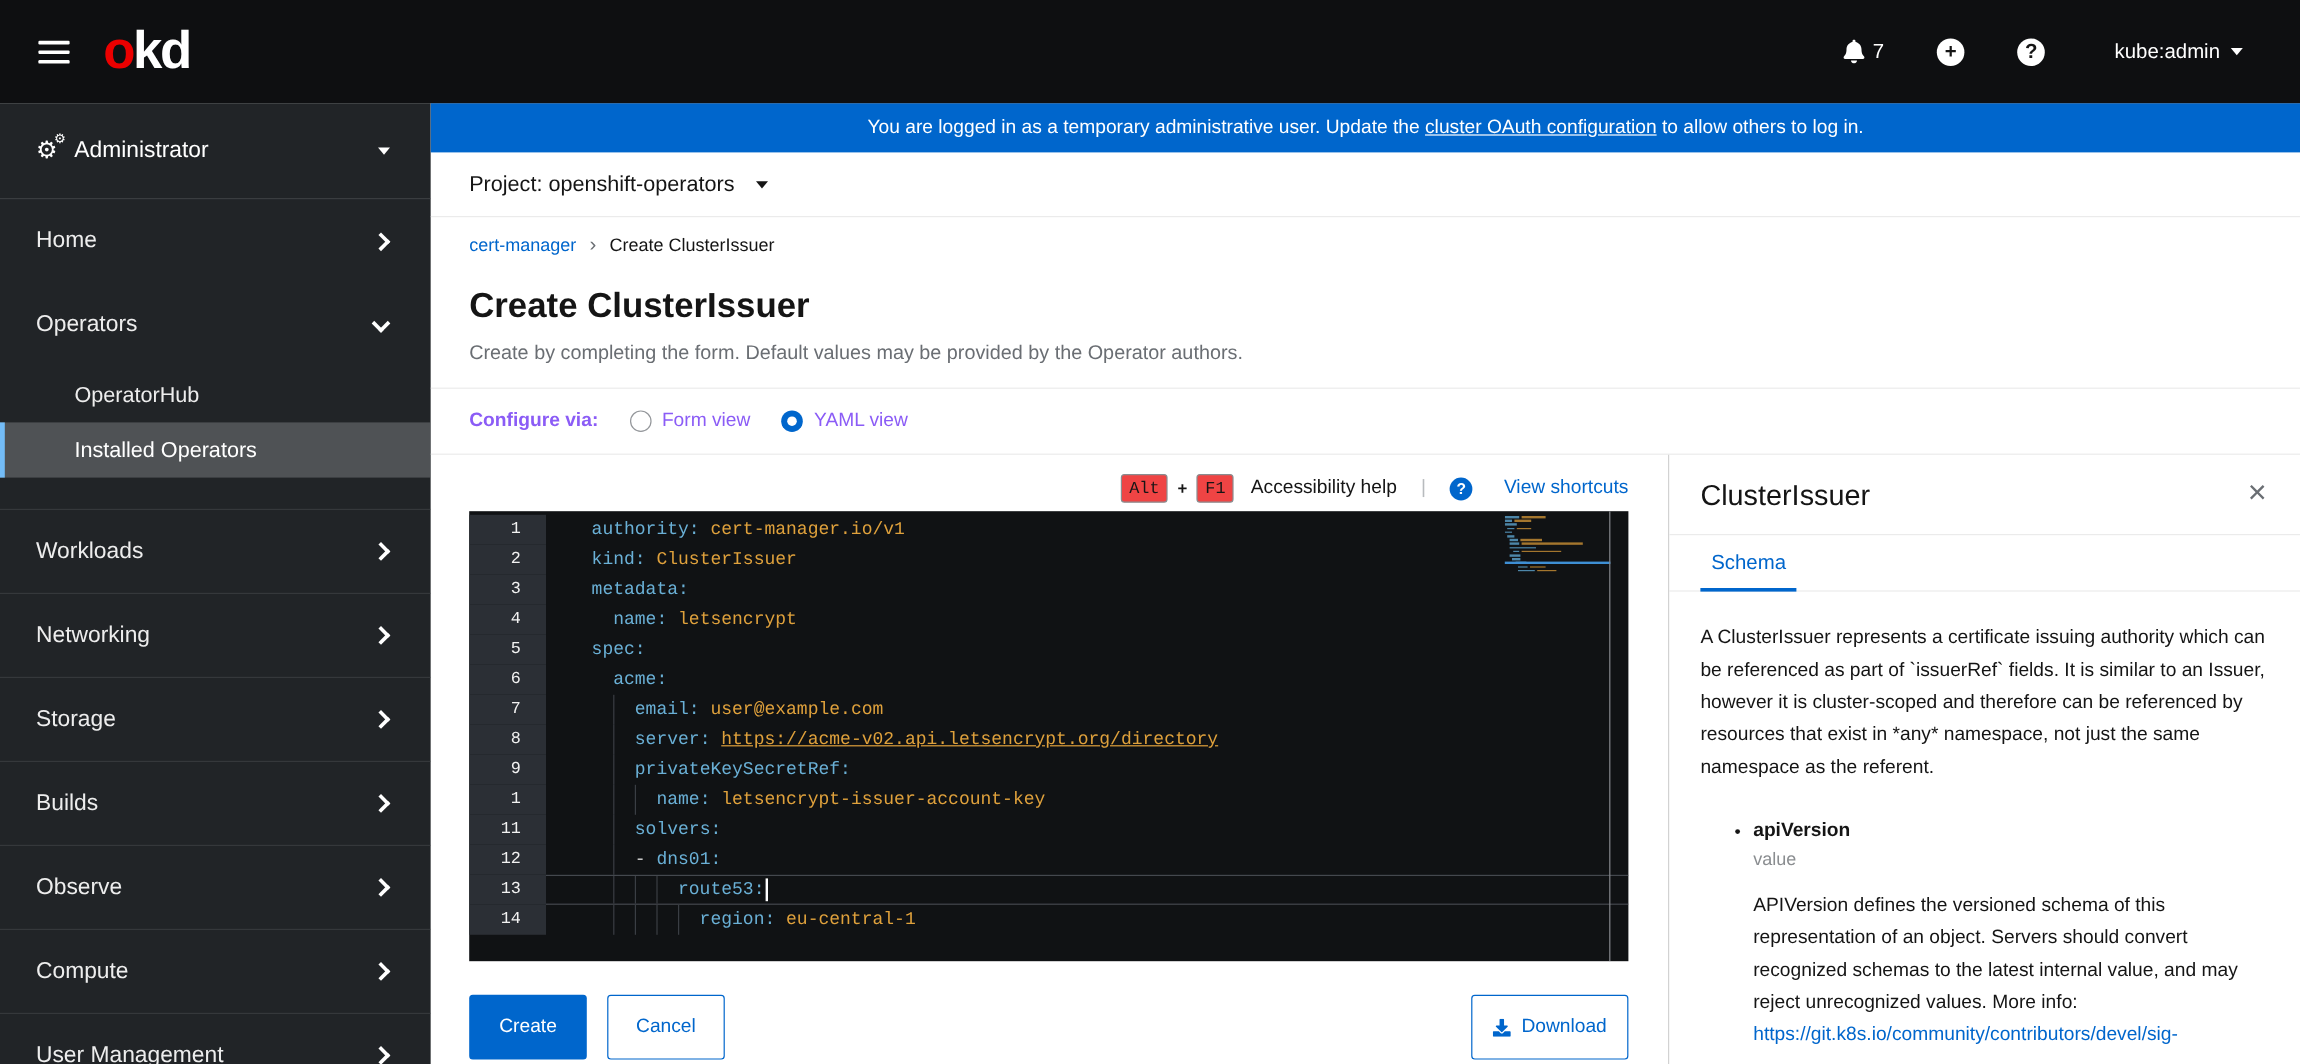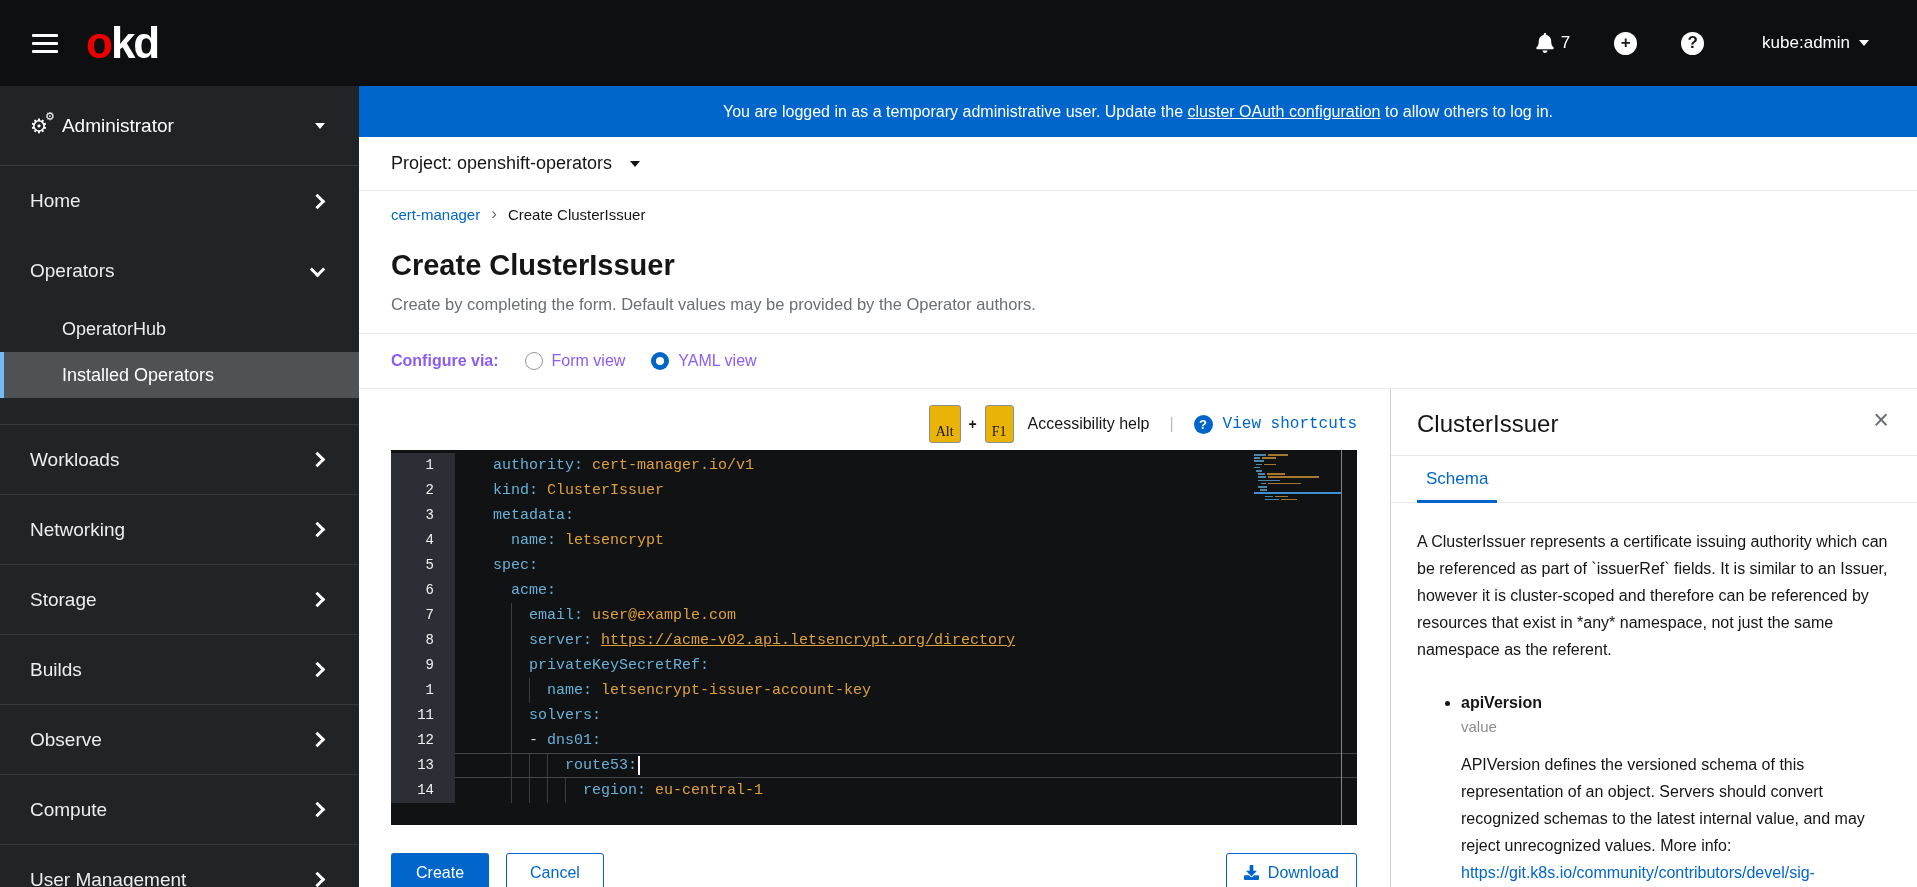--- a/index.html
+++ b/index.html
@@ -30,21 +30,21 @@
   .chev { width: 11px; height: 11px; border-right: 3px solid #fff; border-bottom: 3px solid #fff; display: inline-block; }
   .chev.right { transform: rotate(-45deg); }
   .chev.down  { transform: rotate(45deg); margin-top: -4px; }
   .nav-item .chev { margin-left: auto; }
   .sub-item { height: 46px; display: flex; align-items: center; padding-left: 62px; font-size: 18px; color: #ededed; cursor: pointer; }
   .sub-item.selected { background: #4f5255; border-left: 4px solid #73bcf7; padding-left: 58px; color: #fff; }
   .nav-spacer { height: 26px; }
 
   
   .main { position: absolute; top: 86px; left: 359px; width: 1558px; bottom: 0; display: flex; flex-direction: column; background: #fff; }
-  .banner { height: 51px; background: #0066cc; color: #fff; font-size: 16px; display: flex; align-items: center; justify-content: center; flex: none; }
+  .banner { height: 41px; background: #0066cc; color: #fff; font-size: 16px; display: flex; align-items: center; justify-content: center; flex: none; }
   .banner a { color: #fff; text-decoration: underline; cursor: pointer; }
   .project-bar { height: 54px; border-bottom: 1px solid #ebebeb; display: flex; align-items: center; padding-left: 32px; font-size: 18px; color: #151515; flex: none; }
   .project-bar .caret-down { border-top-color: #151515; margin-left: 18px; }
   .breadcrumb { margin: 13px 0 0 32px; font-size: 15px; display: flex; align-items: center; gap: 11px; flex: none; }
   .breadcrumb .crumb-link { color: #0066cc; cursor: pointer; }
   .breadcrumb .crumb-sep { color: #6a6e73; font-size: 17px; }
   .breadcrumb .crumb-current { color: #151515; }
   .page-title { margin: 25px 0 0 32px; font-size: 29px; font-weight: 600; color: #151515; flex: none; }
   .page-subtitle { margin: 13px 0 0 32px; font-size: 16.5px; color: #6a6e73; flex: none; }
   .hr { border-top: 1px solid #ebebeb; flex: none; }
@@ -54,26 +54,26 @@
   .radio-opt { display: flex; align-items: center; gap: 9px; margin-left: 26px; cursor: pointer; }
   .radio { width: 18px; height: 18px; border-radius: 50%; border: 1px solid #93969a; background: #fff; }
   .radio.checked { border: none; background: #0066cc; position: relative; }
   .radio.checked::after { content: ""; position: absolute; left: 5px; top: 5px; width: 8px; height: 8px; border-radius: 50%; background: #fff; }
 
   .content-row { flex: 1; display: flex; min-height: 0; }
   .editor-pane { width: 1031px; flex: none; display: flex; flex-direction: column; }
 
   
   .ed-toolbar { margin-top: 16px; padding-right: 33px; display: flex; align-items: center; justify-content: flex-end; gap: 8px; font-size: 16px; color: #151515; flex: none; }
-  .kbd { border: 1px solid #8a8d90; border-radius: 3px; padding: 18px 6px 2px; font-family: Liberation Serif, serif; font-size: 14px; background: #eab308; color: #151515; }
+  .kbd { border: 1px solid #8a8d90; border-radius: 3px; padding: 4px 6px 2px; font-family: Liberation Mono, monospace; font-size: 14px; background: #ef4444; color: #151515; }
   .tb-plus { font-weight: 700; font-size: 14px; }
   .tb-help { margin-left: 6px; }
   .tb-pipe { color: #b8bbbe; margin: 0 12px; }
   .q-icon { width: 19px; height: 19px; border-radius: 50%; background: #0066cc; color: #fff; font-size: 13px; font-weight: 700; display: flex; align-items: center; justify-content: center; }
-  .tb-shortcuts { color: #0066cc; cursor: pointer; margin-left: 2px; font-family: Liberation Mono, monospace; }
+  .tb-shortcuts { color: #0066cc; cursor: pointer; margin-left: 18px; }
 
   
   .editor { margin: 7px 33px 0 32px; height: 375px; background: #101214; position: relative; overflow: hidden; font-family: "Liberation Mono", "DejaVu Sans Mono", monospace; font-size: 15px; flex: none; }
   .code-scroll { position: absolute; inset: 0; padding-top: 3px; }
   .code-line { display: flex; height: 25px; line-height: 25px; white-space: pre; }
   .ln { width: 64px; flex: none; background: #2b2f35; color: #f2f2f2; text-align: right; padding-right: 21px; font-size: 14px; }
   .lc { flex: 1; padding-left: 38px; position: relative; color: #d4d4d4; }
   .lc.current { border-top: 1px solid #44484e; border-bottom: 1px solid #44484e; line-height: 23px; }
   .guide { position: absolute; top: 0; bottom: 0; width: 1px; background: #3a3e44; }
   .tok-key { color: #6ab0d6; }
@@ -86,21 +86,21 @@
   .redacted-blob::after { right: -3px; }
   .minimap { position: absolute; top: 4px; right: 15px; width: 88px; height: 60px; overflow: hidden; }
   .mm-row { position: absolute; height: 1.6px; }
   .mm-key { position: absolute; top: 0; height: 100%; background: #4d86a8; }
   .mm-val { position: absolute; top: 0; height: 100%; background: #a4762e; }
   .mm-current { position: absolute; left: -14px; width: 110px; height: 2.4px; background: #3e8fd4; }
   .ruler-line { position: absolute; top: 0; bottom: 0; right: 15px; width: 1px; background: #84878c; }
 
   
   .actions { margin: 28px 33px 0 32px; display: flex; align-items: center; flex: none; }
-  .btn { height: 39px; border-radius: 3px; font-size: 16px; font-family: inherit; display: flex; align-items: center; cursor: pointer; }
+  .btn { height: 54px; border-radius: 3px; font-size: 16px; font-family: inherit; display: flex; align-items: center; cursor: pointer; }
   .btn-primary { background: #0066cc; color: #fff; border: none; padding: 0 25px; }
   .btn-secondary { background: #fff; color: #0066cc; border: 1px solid #0066cc; padding: 0 23px; margin-left: 17px; }
   .btn-download { background: #fff; color: #0066cc; border: 1px solid #0066cc; padding: 0 17px; margin-left: auto; gap: 9px; }
 
   
   .side-panel { flex: 1; border-left: 1px solid #d2d2d2; display: flex; flex-direction: column; min-width: 0; }
   .panel-head { padding: 21px 28px 17px 26px; display: flex; align-items: flex-start; }
   .panel-title { font-size: 24px; font-weight: 500; color: #151515; }
   .panel-close { margin-left: auto; color: #6a6e73; font-size: 27px; line-height: 20px; cursor: pointer; }
   .tabs { border-bottom: 1px solid #ebebeb; padding-left: 26px; }

